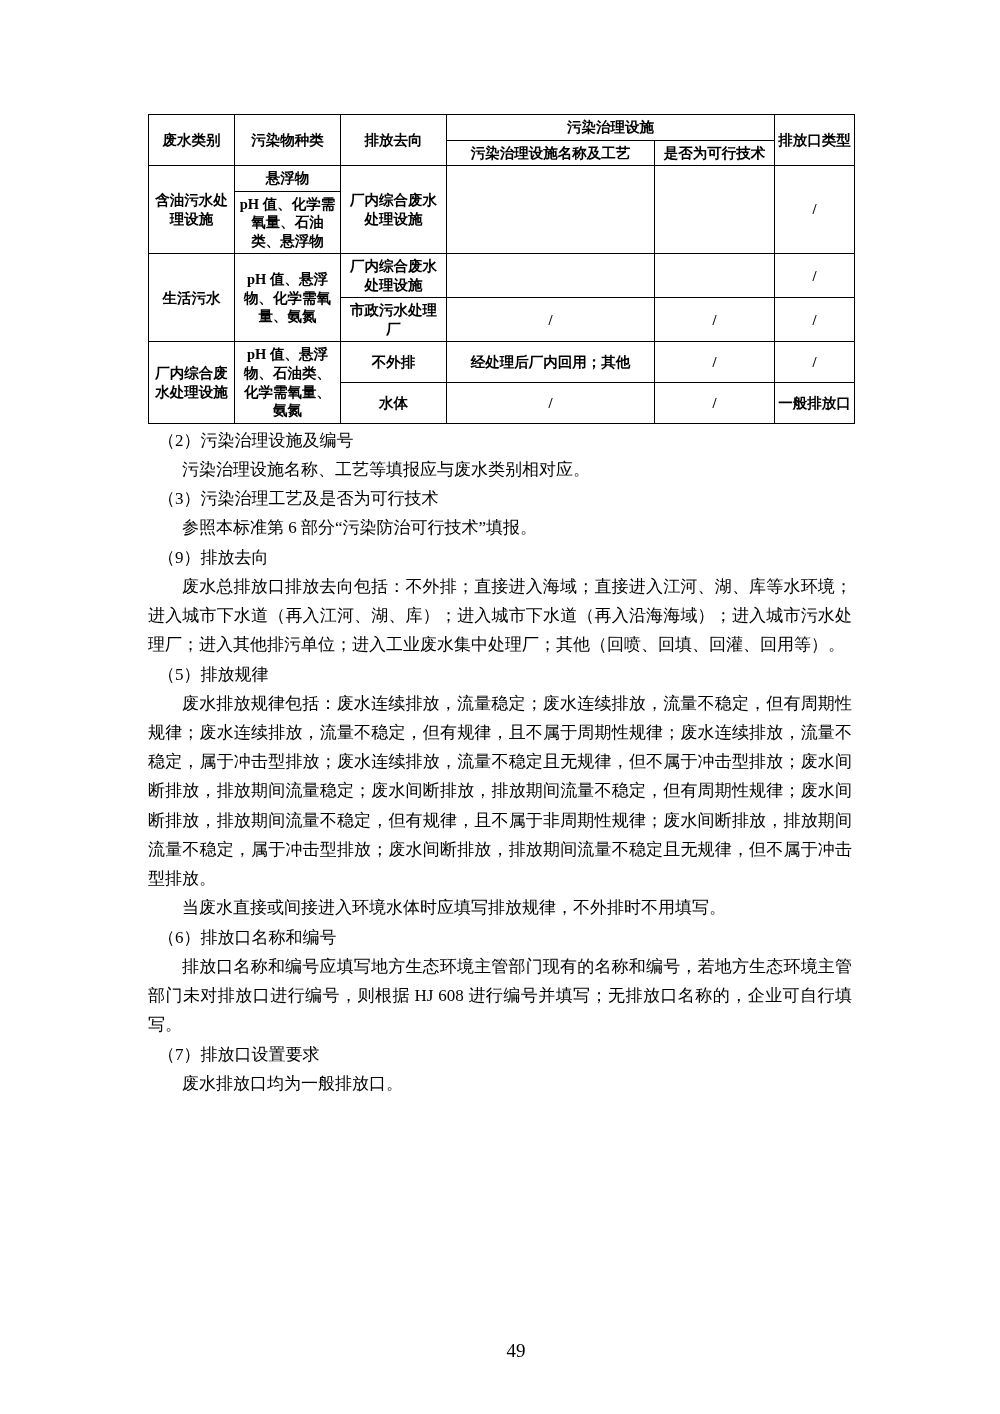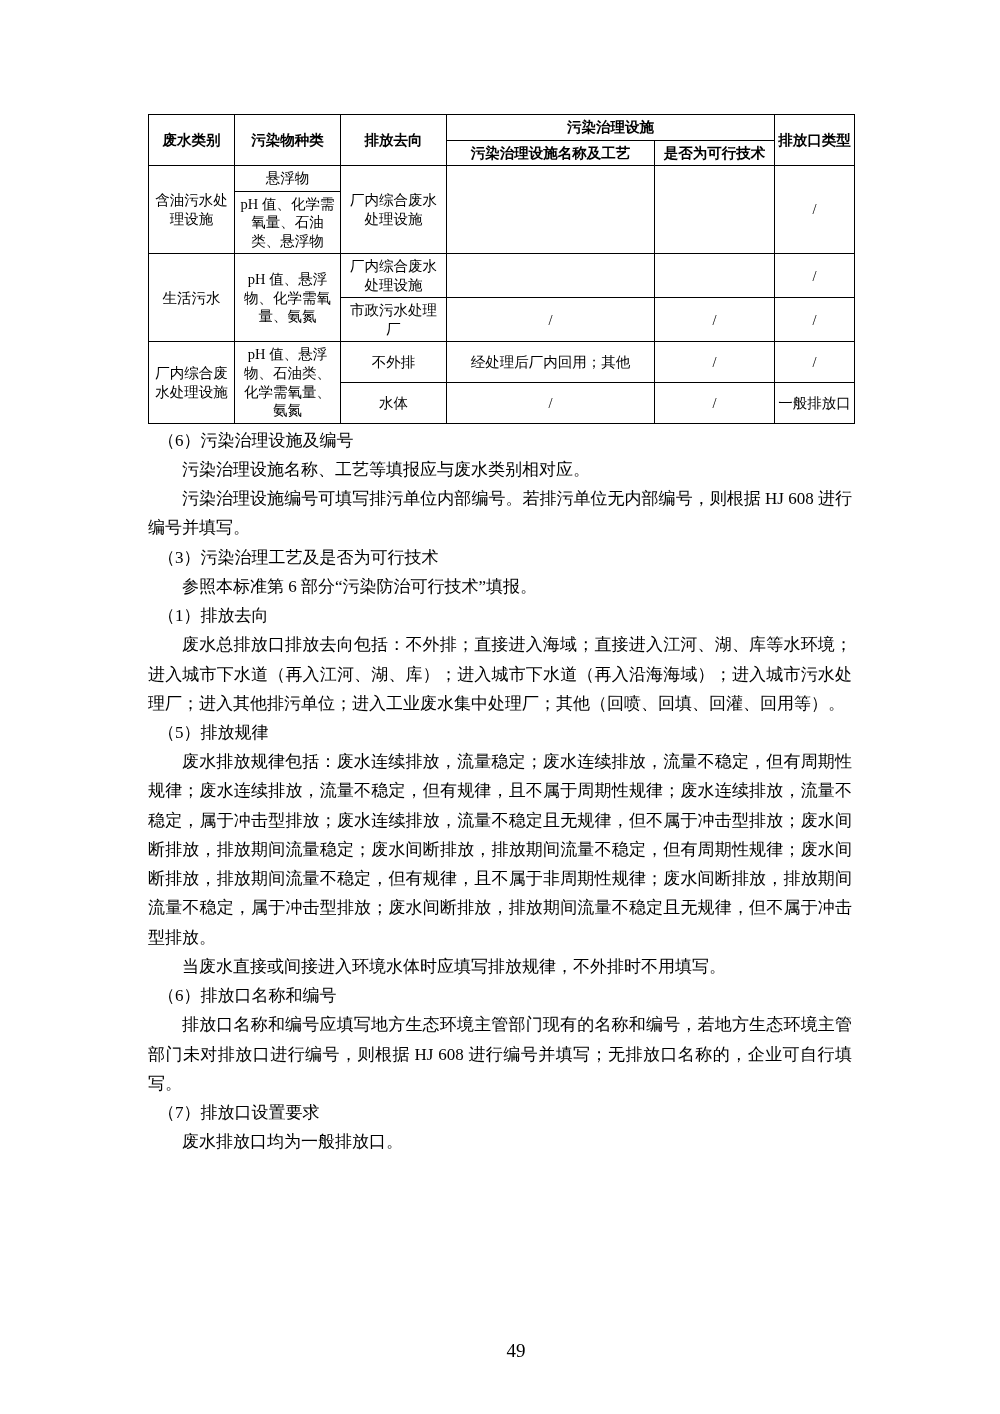--- a/index.html
+++ b/index.html
@@ -29,21 +29,21 @@
     margin: 14px 0 0 0;
     table-layout: fixed;
   }
   table.data td, table.data th {
     border: 1px solid #000000;
     text-align: center;
     vertical-align: middle;
     font-size: 14.5px;
     line-height: 1.28;
     padding: 3px 2px;
-    font-weight: normal;
+    font-weight: bold;
     font-family: "Liberation Serif", "DejaVu Serif", serif;
   }
   table.data th {
     font-weight: bold;
   }
   .c1 { width: 86px; }
   .c2 { width: 106px; }
   .c3 { width: 106px; }
   .c4 { width: 208px; }
   .c5 { width: 120px; }
@@ -146,28 +146,27 @@
       </tr>
       <tr>
         <td>水体</td>
         <td class="slash">/</td>
         <td class="slash">/</td>
         <td>一般排放口</td>
       </tr>
     </tbody>
   </table>
 
-  <div class="para lvl1 blk">（6）污染治理设施及编号</div>
+  <div class="para lvl1 blk">（2）污染治理设施及编号</div>
   <div class="para lvl2">污染治理设施名称、工艺等填报应与废水类别相对应。</div>
-  <div class="para lvl2">污染治理设施编号可填写排污单位内部编号。若排污单位无内部编号，则根据 HJ 608 进行编号并填写。</div>
 
   <div class="para lvl1">（3）污染治理工艺及是否为可行技术</div>
   <div class="para lvl2">参照本标准第 6 部分“污染防治可行技术”填报。</div>
 
-  <div class="para lvl1">（1）排放去向</div>
+  <div class="para lvl1">（9）排放去向</div>
   <div class="para lvl2">废水总排放口排放去向包括：不外排；直接进入海域；直接进入江河、湖、库等水环境；进入城市下水道（再入江河、湖、库）；进入城市下水道（再入沿海海域）；进入城市污水处理厂；进入其他排污单位；进入工业废水集中处理厂；其他（回喷、回填、回灌、回用等）。</div>
 
   <div class="para lvl1">（5）排放规律</div>
   <div class="para lvl2">废水排放规律包括：废水连续排放，流量稳定；废水连续排放，流量不稳定，但有周期性规律；废水连续排放，流量不稳定，但有规律，且不属于周期性规律；废水连续排放，流量不稳定，属于冲击型排放；废水连续排放，流量不稳定且无规律，但不属于冲击型排放；废水间断排放，排放期间流量稳定；废水间断排放，排放期间流量不稳定，但有周期性规律；废水间断排放，排放期间流量不稳定，但有规律，且不属于非周期性规律；废水间断排放，排放期间流量不稳定，属于冲击型排放；废水间断排放，排放期间流量不稳定且无规律，但不属于冲击型排放。</div>
   <div class="para lvl2">当废水直接或间接进入环境水体时应填写排放规律，不外排时不用填写。</div>
 
   <div class="para lvl1">（6）排放口名称和编号</div>
   <div class="para lvl2">排放口名称和编号应填写地方生态环境主管部门现有的名称和编号，若地方生态环境主管部门未对排放口进行编号，则根据 HJ 608 进行编号并填写；无排放口名称的，企业可自行填写。</div>
 
   <div class="para lvl1">（7）排放口设置要求</div>

